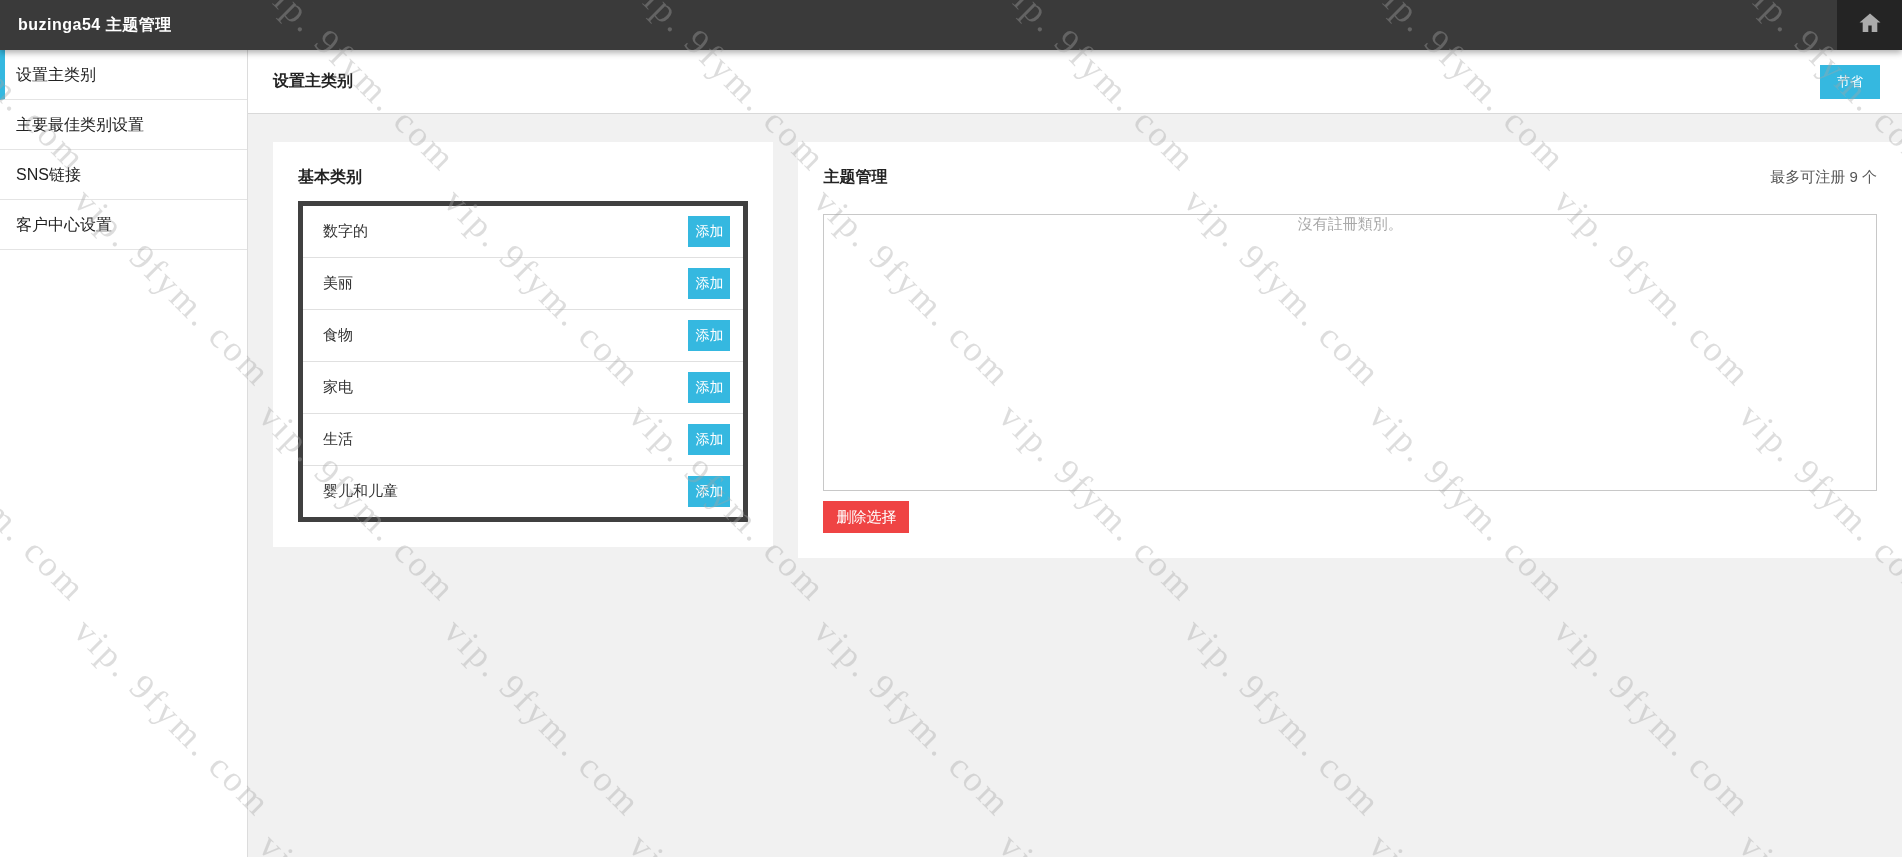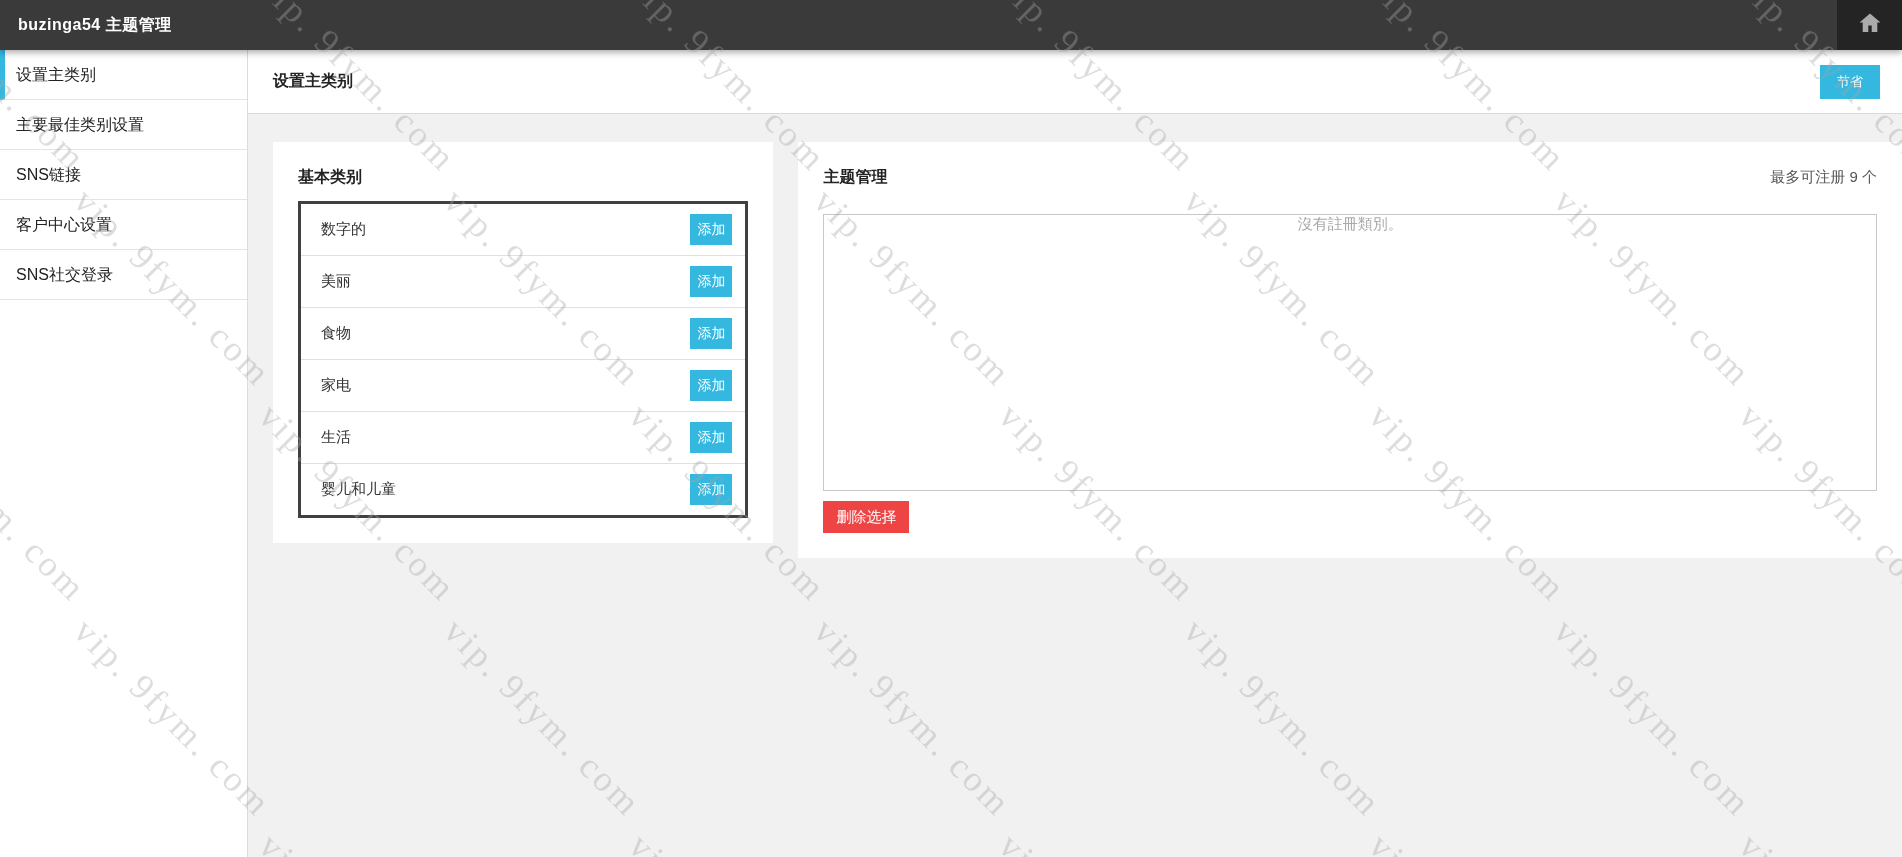--- a/index.html
+++ b/index.html
@@ -50,21 +50,21 @@
     background:#35b8e0;color:#fff;border:none;font-size:13px;
     font-family:inherit;cursor:pointer;
   }
   .content{
     padding:28px 0 0 25px;display:flex;gap:25px;align-items:flex-start;
   }
   .card{background:#fff;box-sizing:border-box;padding:25px;}
   .card-title{font-size:16px;font-weight:bold;color:#222;margin:0 0 13px 0;}
   
   .card-left{width:504px;}
-  .cat-list{border:3px solid #404040;}
+  .cat-list{border:5px solid #404040;}
   .cat-row{
     height:51px;display:flex;align-items:center;
     padding:0 13px 0 20px;border-bottom:1px solid #e0e0e0;background:#fff;
   }
   .cat-row:last-child{border-bottom:none;}
   .cat-label{flex:1;font-size:15px;color:#333;}
   .add-btn{
     width:42px;height:31px;background:#35b8e0;color:#fff;border:none;
     font-size:14px;font-family:inherit;cursor:pointer;flex:0 0 auto;
   }
@@ -107,21 +107,20 @@
         </svg>
     </span>
   </div>
 </div>
 
 <div class="sidebar" id="sidebar">
     <div class="side-item active">设置主类别</div>
     <div class="side-item">主要最佳类别设置</div>
     <div class="side-item">SNS链接</div>
     <div class="side-item">客户中心设置</div>
-    <div class="side-item">SNS社交登录</div>
   </div>
 
 <div class="main">
   <div class="titlebar">
     <div class="page-title">设置主类别</div>
     <button class="save-btn">节省</button>
   </div>
 
   <div class="content">
 

